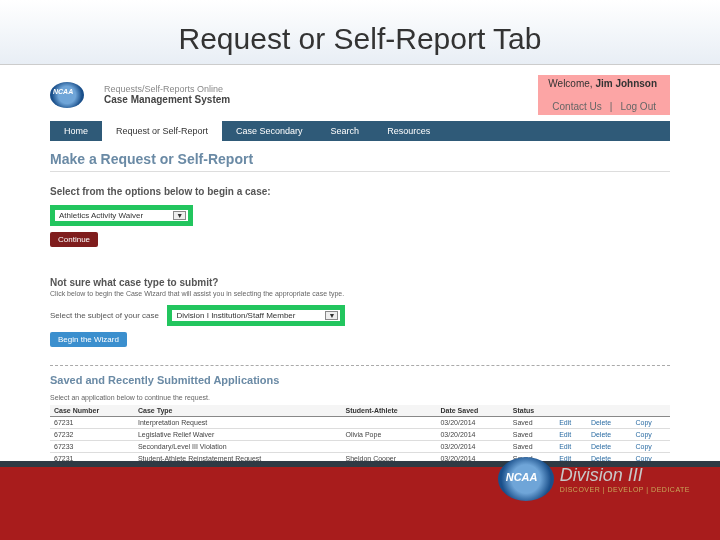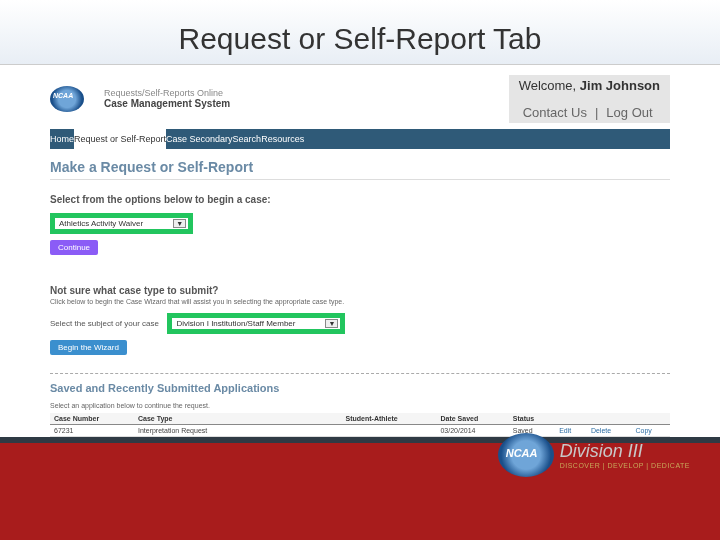--- a/index.html
+++ b/index.html
@@ -5,47 +5,47 @@
   * { box-sizing: border-box; margin: 0; padding: 0; }
   body { width: 720px; height: 540px; font-family: Arial, sans-serif; background: #fff; overflow: hidden; }
   .slide-title { font-size: 30px; font-weight: 400; text-align: center; padding: 22px 0 8px; color: #333; border-bottom: 1px solid #ccc; background: linear-gradient(#fff,#e8eef5); }
   .app { margin: 8px 50px 0; font-size: 9px; color: #333; }
   .hdr { display:flex; align-items:center; padding: 2px 0 6px; }
   .logo-n { display:flex; align-items:center; gap:20px; }
   .ncaa-disc { width:34px; height:26px; background:radial-gradient(circle,#6fa5d8 40%,#1a4f8a 70%); border-radius:50%; position:relative; }
   .ncaa-disc::after{content:"NCAA";position:absolute;top:6px;left:3px;font-size:7px;font-weight:bold;font-style:italic;color:#fff;}
   .sys-title { line-height:1.1; color:#888; font-size:9px;}
   .sys-title .b{ color:#444; font-weight:bold; font-size:10px;}
-  .welcome { margin-left:auto; background:#e5e5e5; padding:3px 10px; font-size:13px; color:#333;}
+  .welcome { margin-left:auto; background:#fca5a5; padding:3px 10px; font-size:10px; color:#333;}
   .welcome .row2{color:#2b6ca3;margin-top:12px;}
   .welcome .row2 span{color:#666;margin:0 4px;}
   .nav { background:#2f5a78; display:flex; font-size:9px; color:#fff;}
-  .nav div{ padding:5px 0; cursor:pointer;}
+  .nav div{ padding:5px 14px; cursor:pointer;}
   .nav .active{ background:#fff; color:#333;}
   .page-h1{ color:#6a8aa5; font-size:14px; font-weight:bold; margin:10px 0 4px;}
   hr{border:none;border-top:1px solid #ddd;margin:4px 0 8px;}
   .two-col{display:flex; gap:30px;flex-direction:column;}
   .colL{flex:1;}
   .colR{flex:1;}
   .sub-h{font-weight:bold;font-size:10px;margin:6px 0 8px;color:#555;}
   .sel{display:inline-flex;align-items:center;border:5px solid #22c55e;background:#fff;font-size:8px;padding:1px 2px 1px 4px;}
   .sel .arr{border:1px solid #888;background:#eee;padding:0 2px;margin-left:30px;font-size:7px;}
   .btn{display:inline-block;background:#3b8fce;color:#fff;font-size:8px;padding:3px 8px;border-radius:2px;margin-top:6px;cursor:pointer;}
-  .btn.green{background:#8b5cf6;}
+  .btn.green{background:#7f1d1d;}
   .qh{font-weight:bold;font-size:10px;color:#555;margin-bottom:2px;}
   .qtxt{font-size:7px;color:#666;margin-bottom:8px;}
   .lbl{font-size:8px;color:#555;margin-right:6px;}
   .dashed{border-top:1.5px dashed #aaa;margin:18px 0 8px;}
   table{width:100%;border-collapse:collapse;font-size:7px;}
   th{text-align:left;border-bottom:1px solid #888;padding:2px 4px;font-weight:bold;color:#333;background:#f5f5f5;}
   td{border-bottom:1px solid #ddd;padding:2px 4px;color:#444;}
   .lnk{color:#2b6ca3;cursor:pointer;}
   .footer-band{position:absolute;left:0;bottom:0;width:720px;}
   .band-dark{height:6px;background:#2f3a44;}
-  .band-red{height:97px;background:#a81c1c;position:relative;}
+  .band-red{height:73px;background:#a81c1c;position:relative;}
   .foot-logo{position:absolute;right:30px;top:-10px;display:flex;align-items:center;gap:6px;background:transparent;}
   .foot-disc{width:56px;height:44px;background:radial-gradient(circle,#6fa5d8 40%,#1a4f8a 70%);border-radius:50%;position:relative;}
   .foot-disc::after{content:"NCAA";position:absolute;top:14px;left:8px;font-size:11px;font-weight:bold;font-style:italic;color:#fff;}
   .div3{color:#c8c8c8;font-size:18px;font-style:italic;}
   .tag{color:#c8a85a;font-size:7px;letter-spacing:0.5px;}
 </style>
 </head>
 <body>
 
 <div class="slide-title">Request or Self-Report Tab</div>

